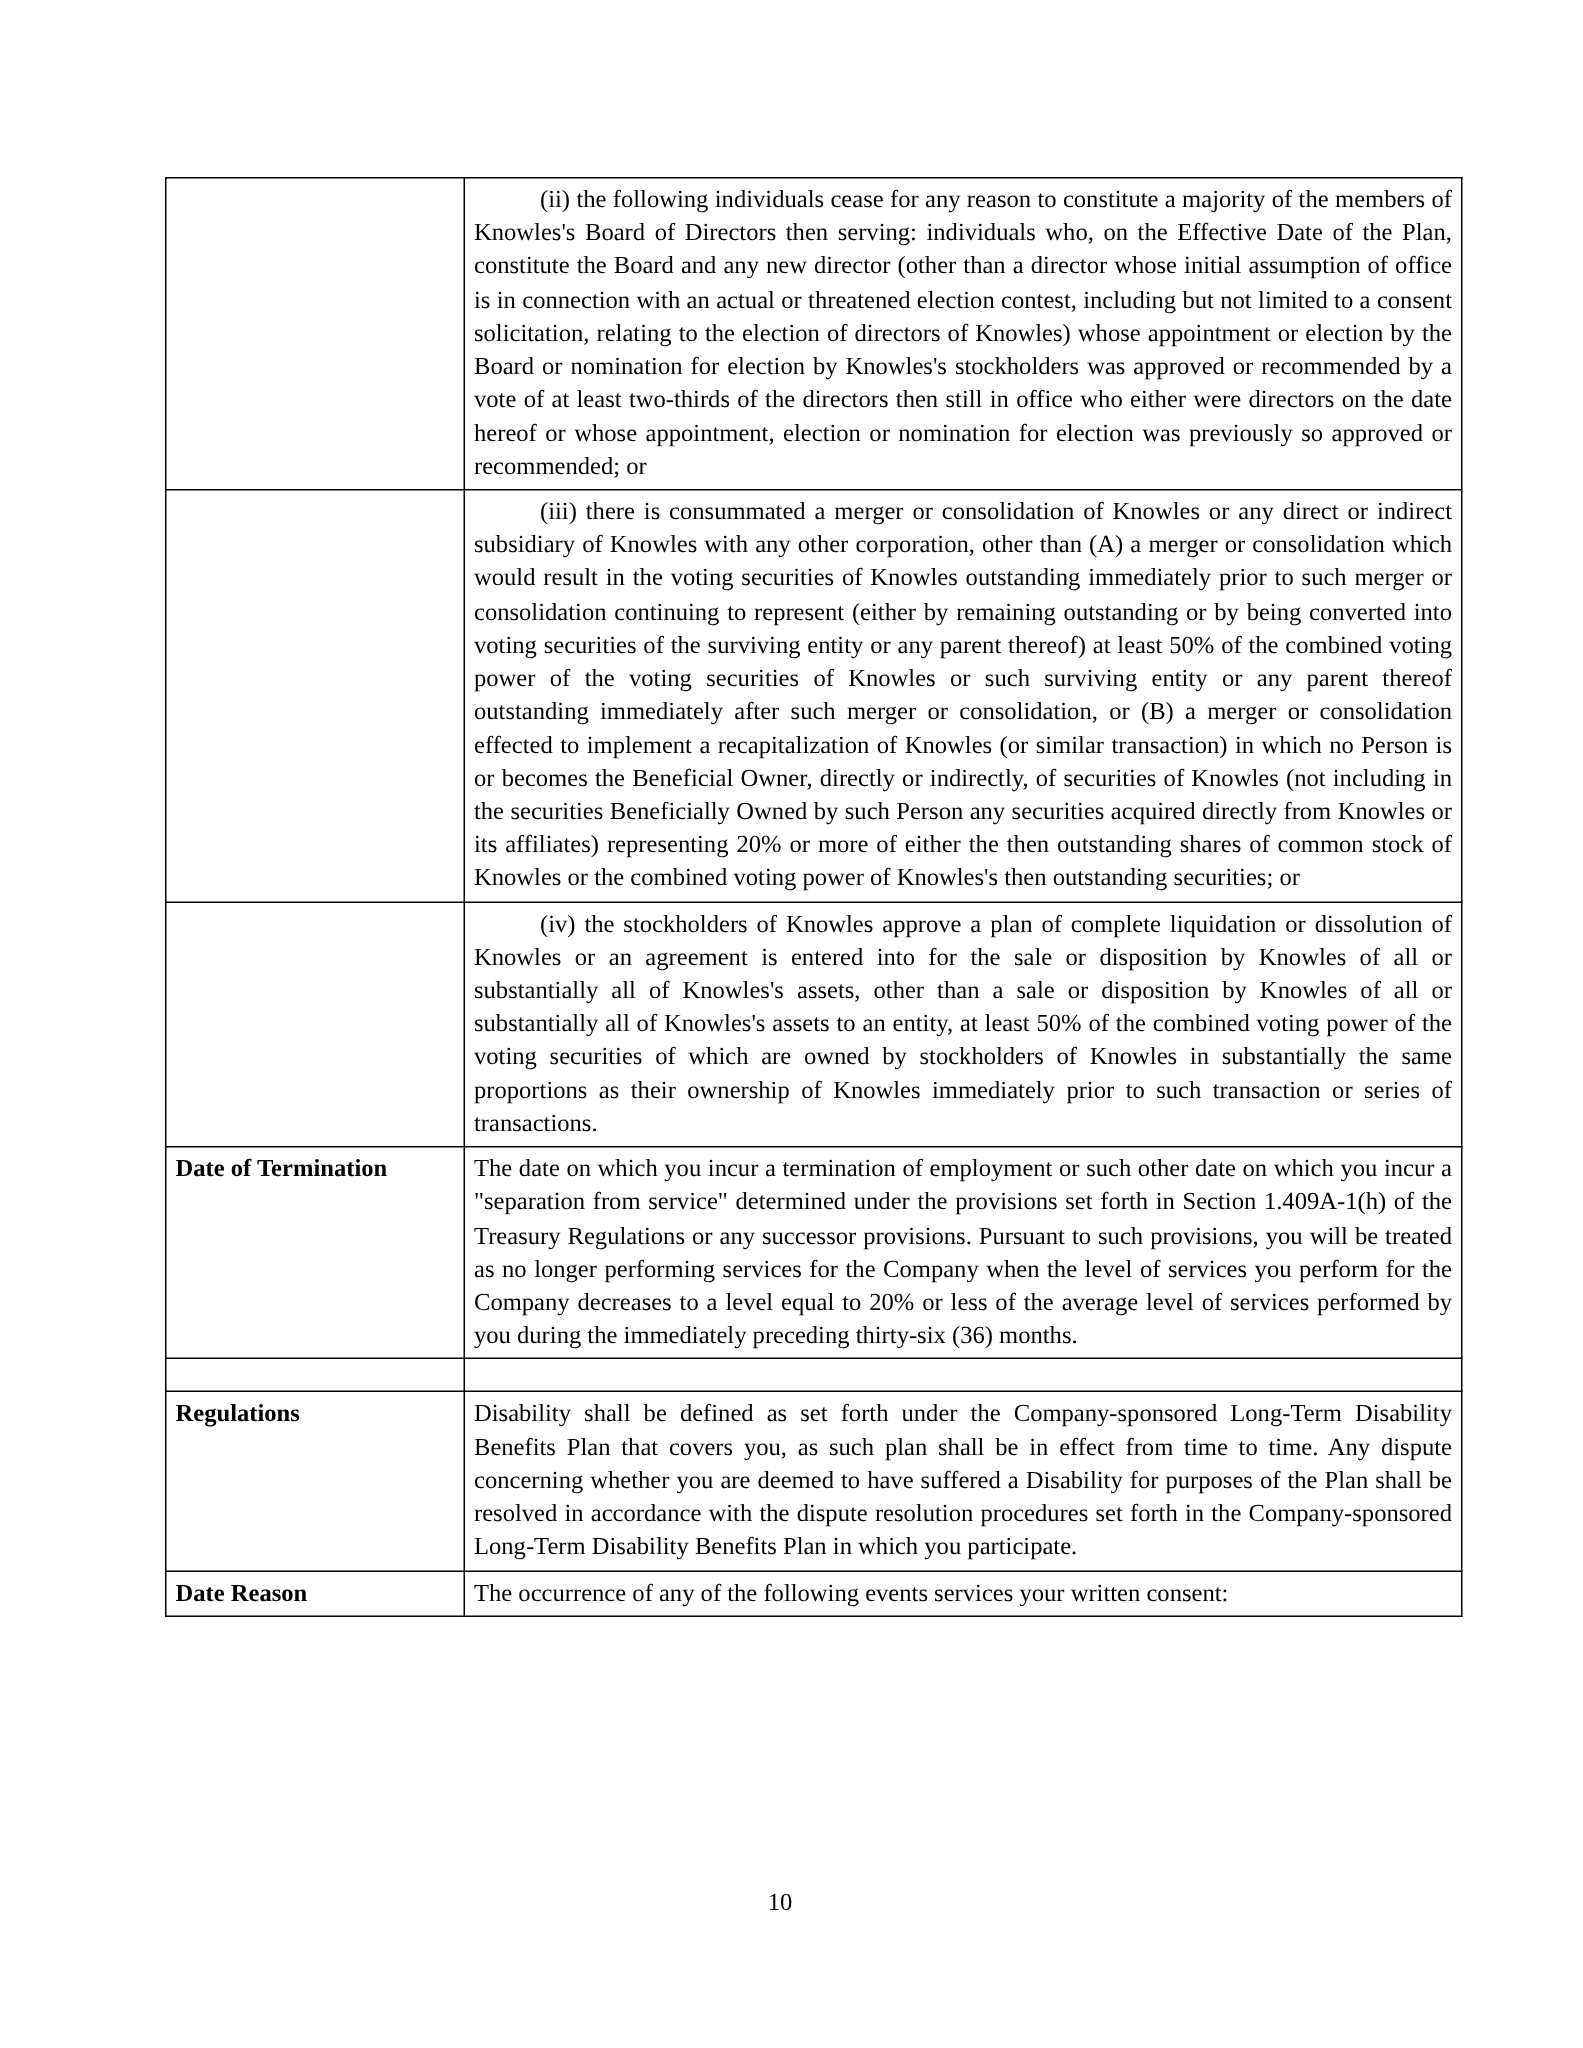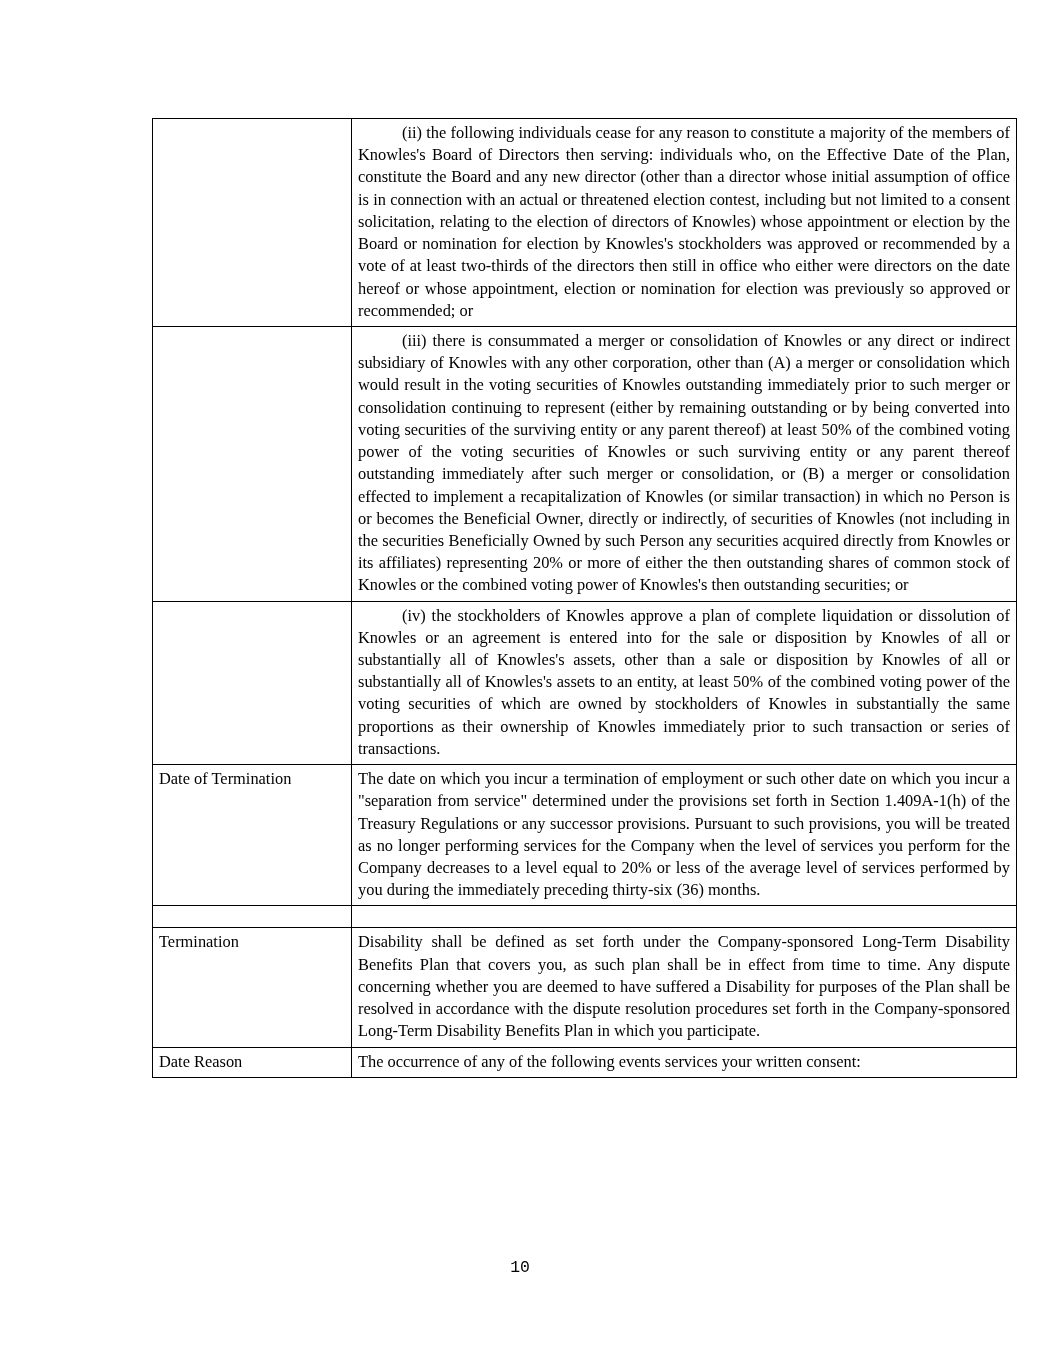--- a/index.html
+++ b/index.html
@@ -18,35 +18,34 @@
     width: 1055px;
     height: 1365px;
     box-sizing: border-box;
     padding: 118px 108px 0 110px;
     position: relative;
   }
   table.doc-table {
     width: 838px;
     border-collapse: collapse;
     table-layout: fixed;
-    margin-left: 42px;
   }
   table.doc-table td {
     border: 1px solid #000000;
     vertical-align: top;
     padding: 3px 6px 4px 6px;
     font-size: 16.4px;
     line-height: 1.355;
     text-align: justify;
     text-justify: inter-word;
     hyphens: none;
   }
   td.label-col {
     width: 186px;
-    font-weight: normal;
+    font-weight: bold;
     text-align: left;
     padding-left: 4px;
   }
   td.body-col {
     width: 652px;
   }
   td.empty-row {
     height: 14px;
     padding: 0;
   }
@@ -54,21 +53,21 @@
     display: inline-block;
     width: 44px;
   }
   .pageno {
     position: absolute;
     left: 0;
     right: 15px;
     top: 1258px;
     text-align: center;
     font-size: 16.4px;
-    font-family: Liberation Mono, monospace;
+    font-family: Liberation Serif, serif;
   }
   p.para {
     margin: 0;
   }
 </style>
 </head>
 <body>
 
 <div class="page">
 
@@ -102,21 +101,21 @@
           <p class="para">The date on which you incur a termination of employment or such other date on which you incur a "separation from service" determined under the provisions set forth in Section 1.409A-1(h) of the Treasury Regulations or any successor provisions. Pursuant to such provisions, you will be treated as no longer performing services for the Company when the level of services you perform for the Company decreases to a level equal to 20% or less of the average level of services performed by you during the immediately preceding thirty-six (36) months.</p>
         </td>
       </tr>
 
       <tr>
         <td class="label-col empty-row"></td>
         <td class="body-col empty-row"></td>
       </tr>
 
       <tr>
-        <td class="label-col">Termination</td>
+        <td class="label-col">Regulations</td>
         <td class="body-col">
           <p class="para">Disability shall be defined as set forth under the Company-sponsored Long-Term Disability Benefits Plan that covers you, as such plan shall be in effect from time to time. Any dispute concerning whether you are deemed to have suffered a Disability for purposes of the Plan shall be resolved in accordance with the dispute resolution procedures set forth in the Company-sponsored Long-Term Disability Benefits Plan in which you participate.</p>
         </td>
       </tr>
 
       <tr>
         <td class="label-col">Date Reason</td>
         <td class="body-col">
           <p class="para">The occurrence of any of the following events services your written consent:</p>
         </td>

